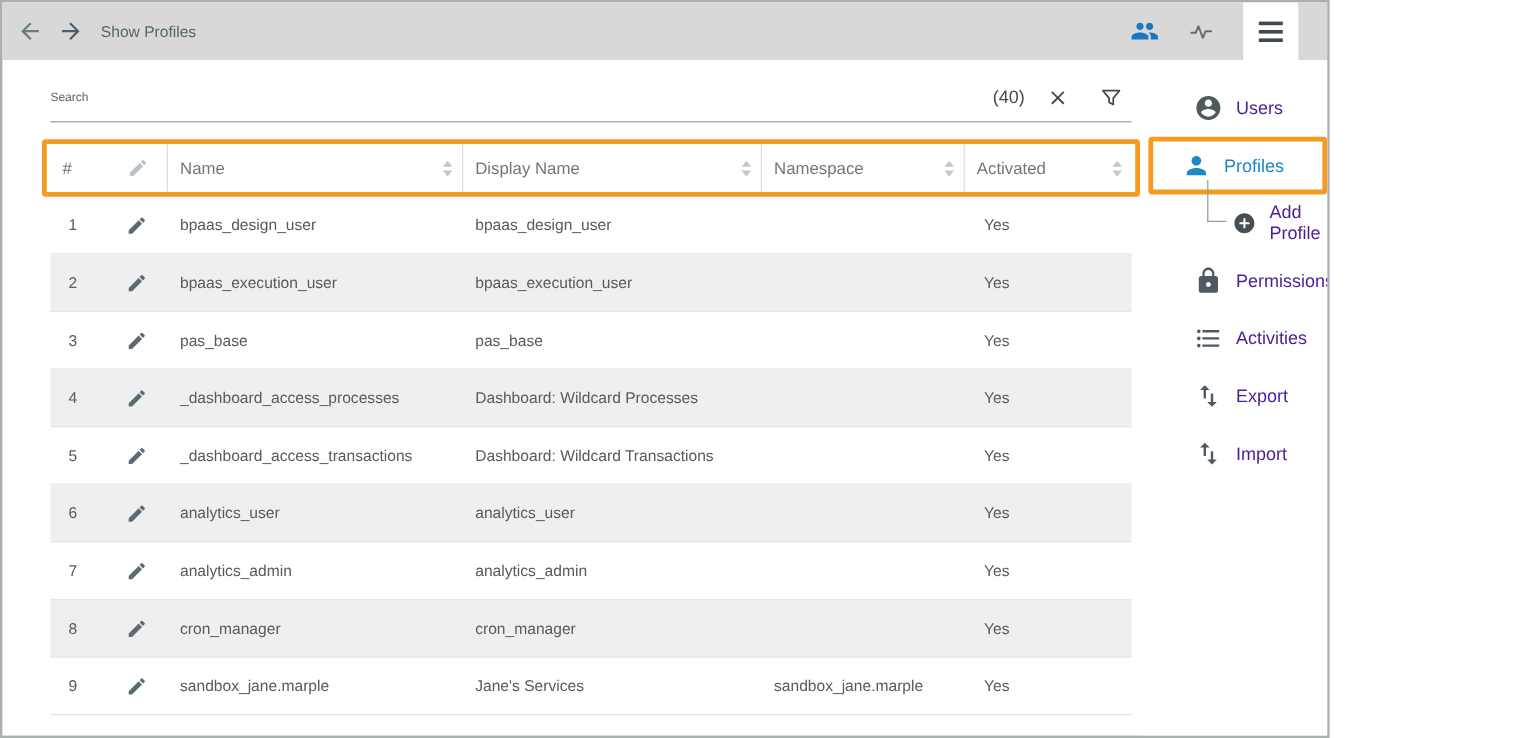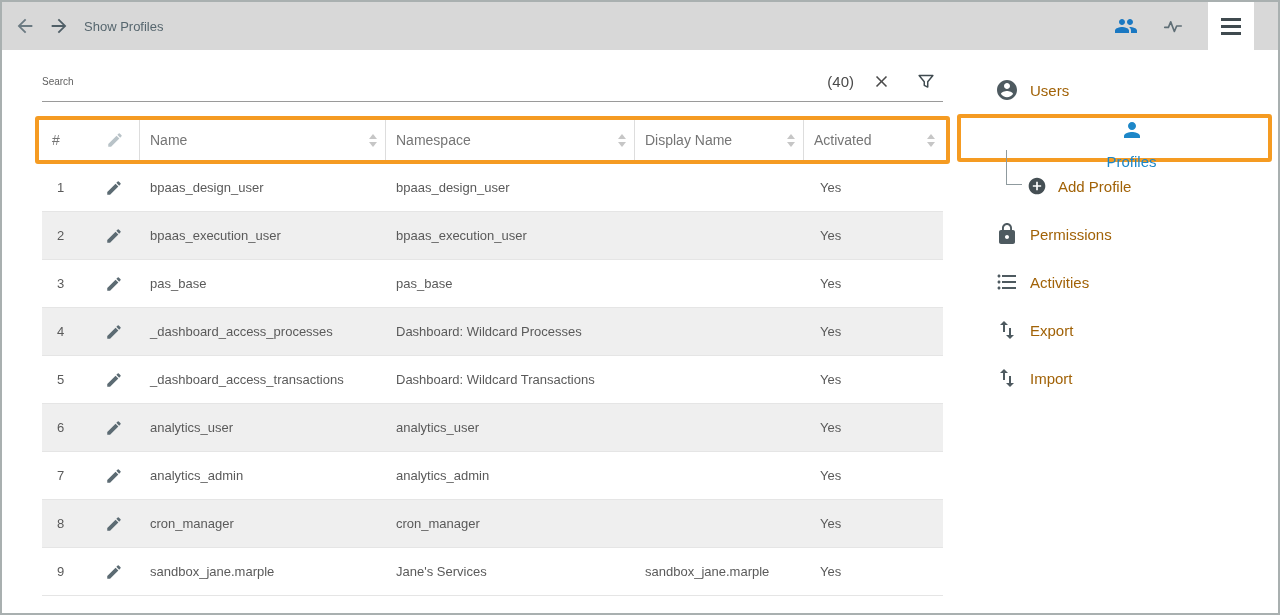--- a/index.html
+++ b/index.html
@@ -1,20 +1,20 @@
 <!DOCTYPE html>
 <html style="--orange: #f59b22; --blue: #1d87c8; --icon-blue: #1a78c2;"><head>
 <meta charset="utf-8">
 <title>Show Profiles</title>
 <style>
   * { box-sizing: border-box; margin: 0; padding: 0; }
   html, body { background: #fff; }
   body { font-family: "Liberation Sans", "DejaVu Sans", sans-serif; }
 
-  .page { width: 1280px; height: 615px; border: 2px solid #a9b0b0; background: #fff;
+  .page { width: 1108px; height: 615px; border: 2px solid #a9b0b0; background: #fff;
           display: flex; flex-direction: column; overflow: hidden; }
 
   
   .topbar { height: 48px; background: #d8d8d8; display: flex; align-items: center; flex-shrink: 0; }
   .nav-btn { width: 22px; height: 22px; margin-left: 12px; cursor: pointer; }
   .nav-btn svg { width: 100%; height: 100%; }
   .nav-back { color: #6b7a82; }
   .nav-fwd { color: #4f5e66; }
   .topbar-title { margin-left: 14px; font-size: 13px; color: #56666e; }
   .topbar-spacer { flex: 1; }
@@ -60,26 +60,26 @@
   .tbody .trow:nth-child(even) { background: #efefef; }
   .cell { display: flex; align-items: center; padding-left: 11px; overflow: hidden; white-space: nowrap; }
   .c-num { padding-left: 15px; }
   .c-edit { padding-left: 9px; }
   .c-act { padding-left: 17px; }
   .row-edit-icon { width: 18px; height: 18px; color: #5c6b73; cursor: pointer; }
 
   
   .sidebar { flex: 1; padding-top: 16px; background: #fff; }
   .side-item { height: 48px; display: flex; align-items: center; padding-left: 42px; gap: 11px;
-               font-size: 15px; color: #a16207; cursor: pointer; position: relative; }
+               font-size: 15px; color: #4c1d95; cursor: pointer; position: relative; }
   .sicon { width: 24px; height: 24px; color: #4e5a60; flex-shrink: 0; }
   .sicon svg { width: 100%; height: 100%; }
   .side-item.active, .side-item.active .sicon { color: var(--blue, #1d87c8); }
   .profiles-box { margin: 0 6px 0 4px; }
-  .profiles-box .side-item { height: 40px; padding-left: 34px; flex-direction: column; }
+  .profiles-box .side-item { height: 40px; padding-left: 24px; }
   .side-item.sub { padding-left: 74px; }
   .side-item.sub .sicon { width: 20px; height: 20px; color: #454f54; }
   .connector { position: absolute; left: 53px; top: -12px; width: 16px; height: 35px;
                border-left: 1px solid #8f9a9e; border-bottom: 1px solid #8f9a9e; }
 </style>
 </head>
 <body>
 
 <div class="page">
 
@@ -147,28 +147,28 @@
               </span>
             </div>
             <div class="hcell sep">
               <span>Name</span>
               <span class="sort">
                   <span class="tri-up"></span>
                   <span class="tri-down"></span>
                 </span>
             </div>
             <div class="hcell sep">
-              <span>Namespace</span>
+              <span>Display Name</span>
               <span class="sort">
                   <span class="tri-up"></span>
                   <span class="tri-down"></span>
                 </span>
             </div>
             <div class="hcell sep">
-              <span>Display Name</span>
+              <span>Namespace</span>
               <span class="sort">
                   <span class="tri-up"></span>
                   <span class="tri-down"></span>
                 </span>
             </div>
             <div class="hcell sep">
               <span>Activated</span>
               <span class="sort">
                   <span class="tri-up"></span>
                   <span class="tri-down"></span>

